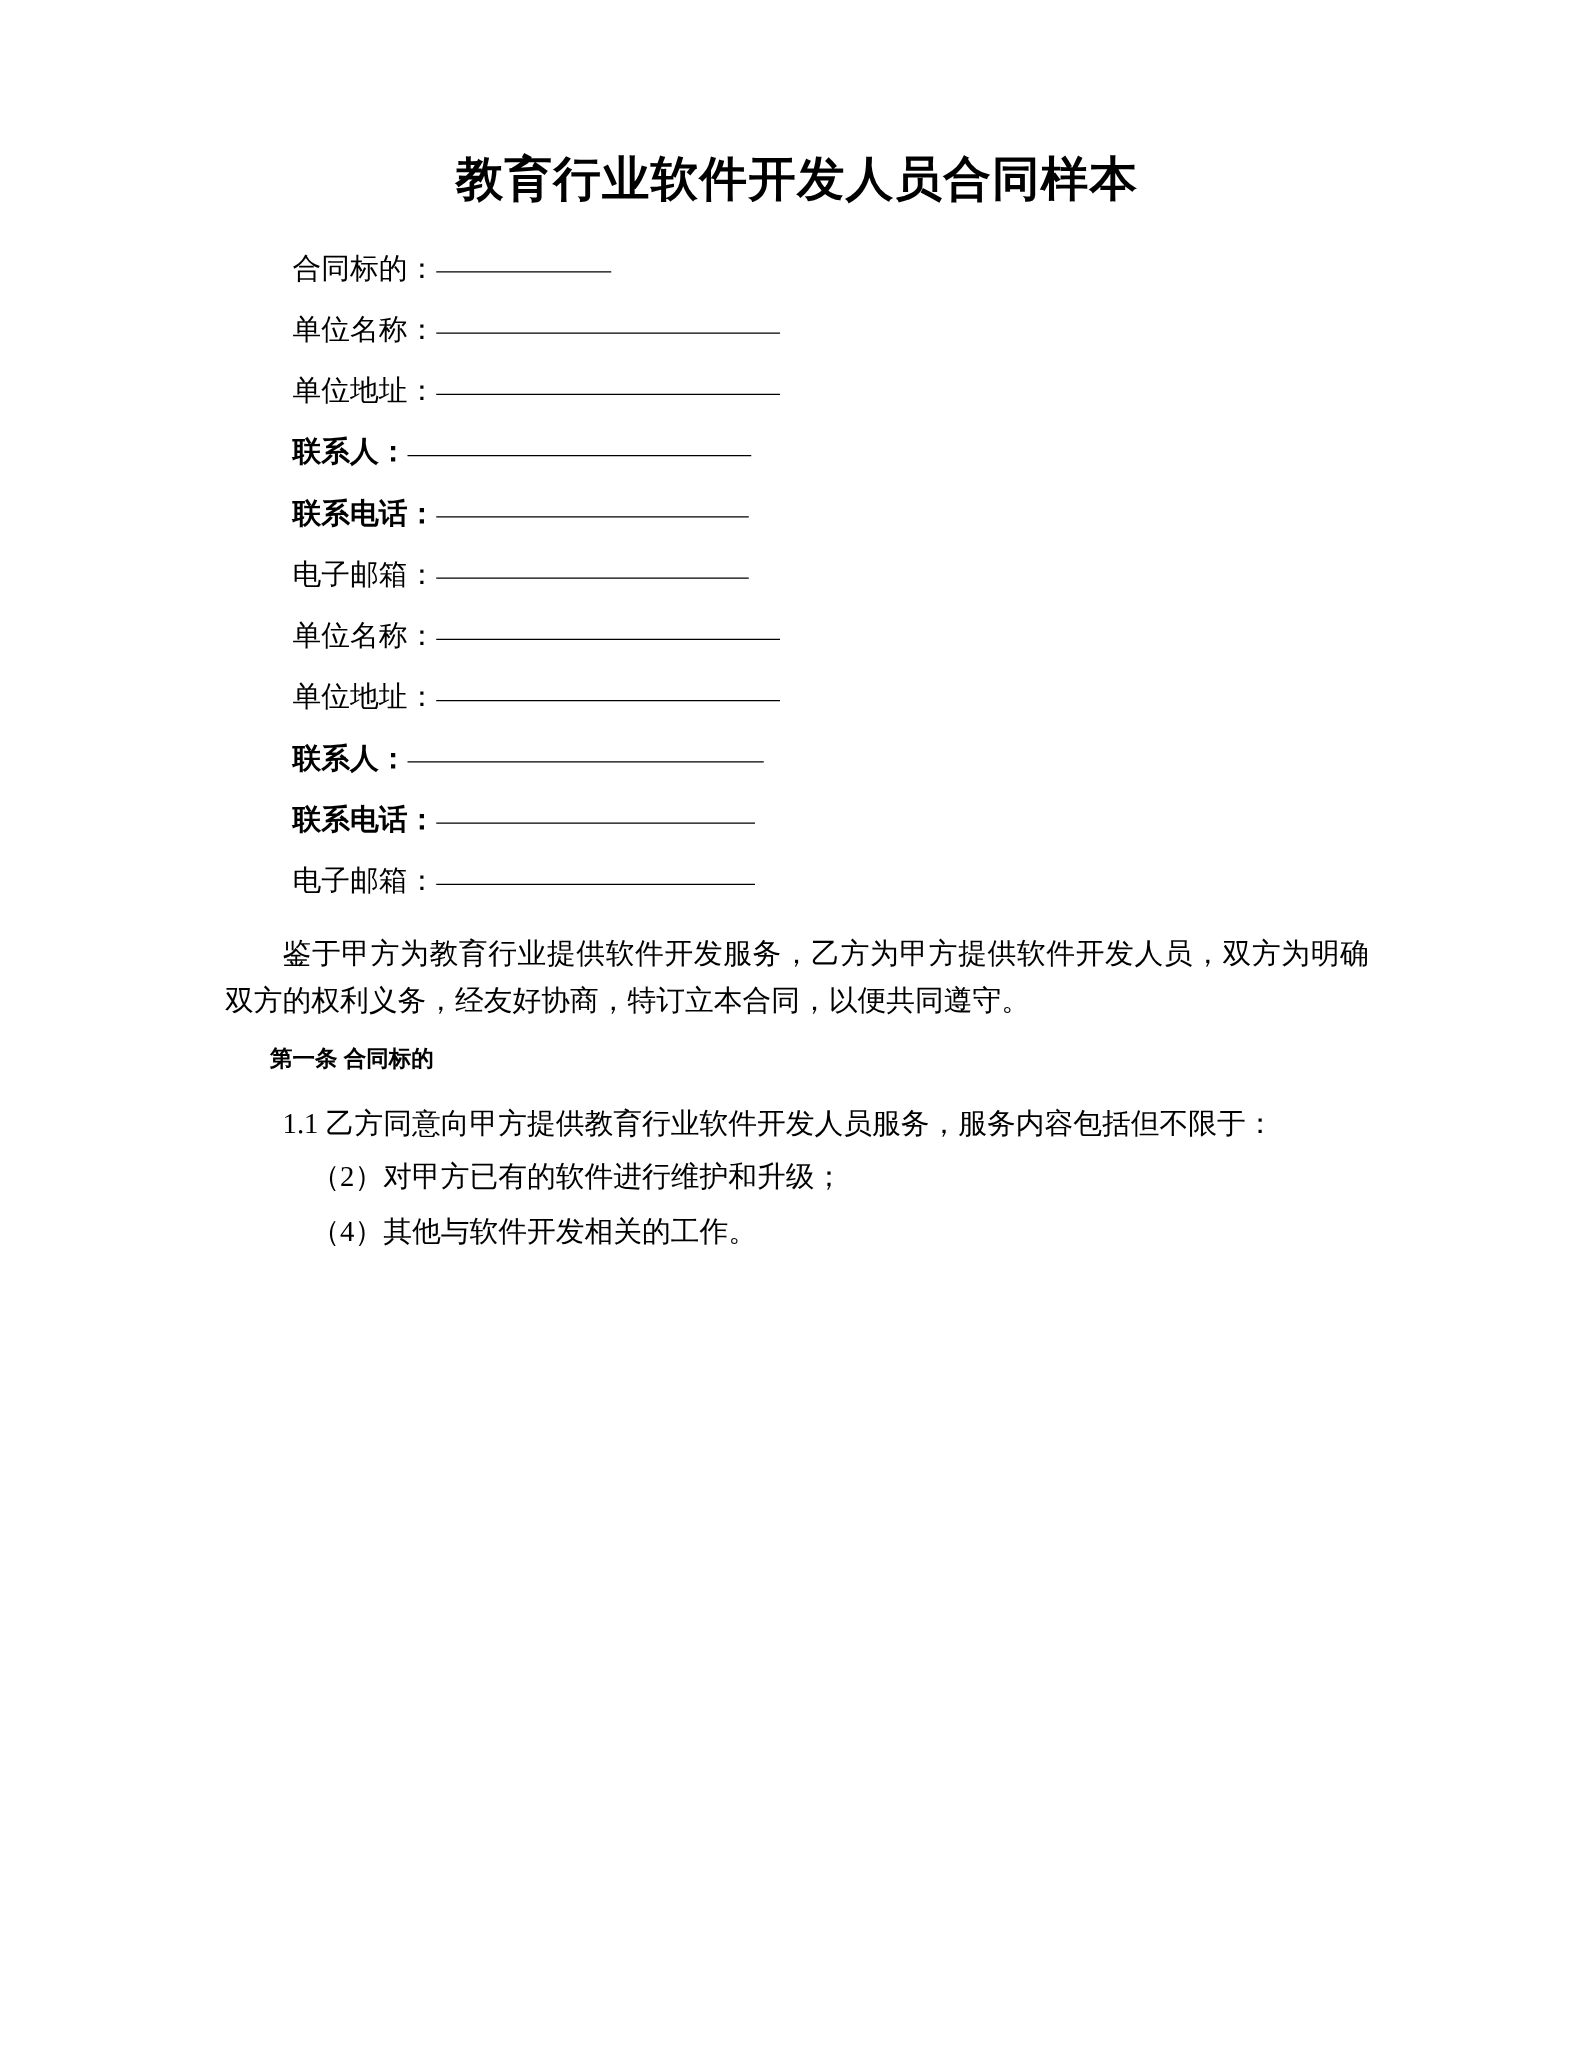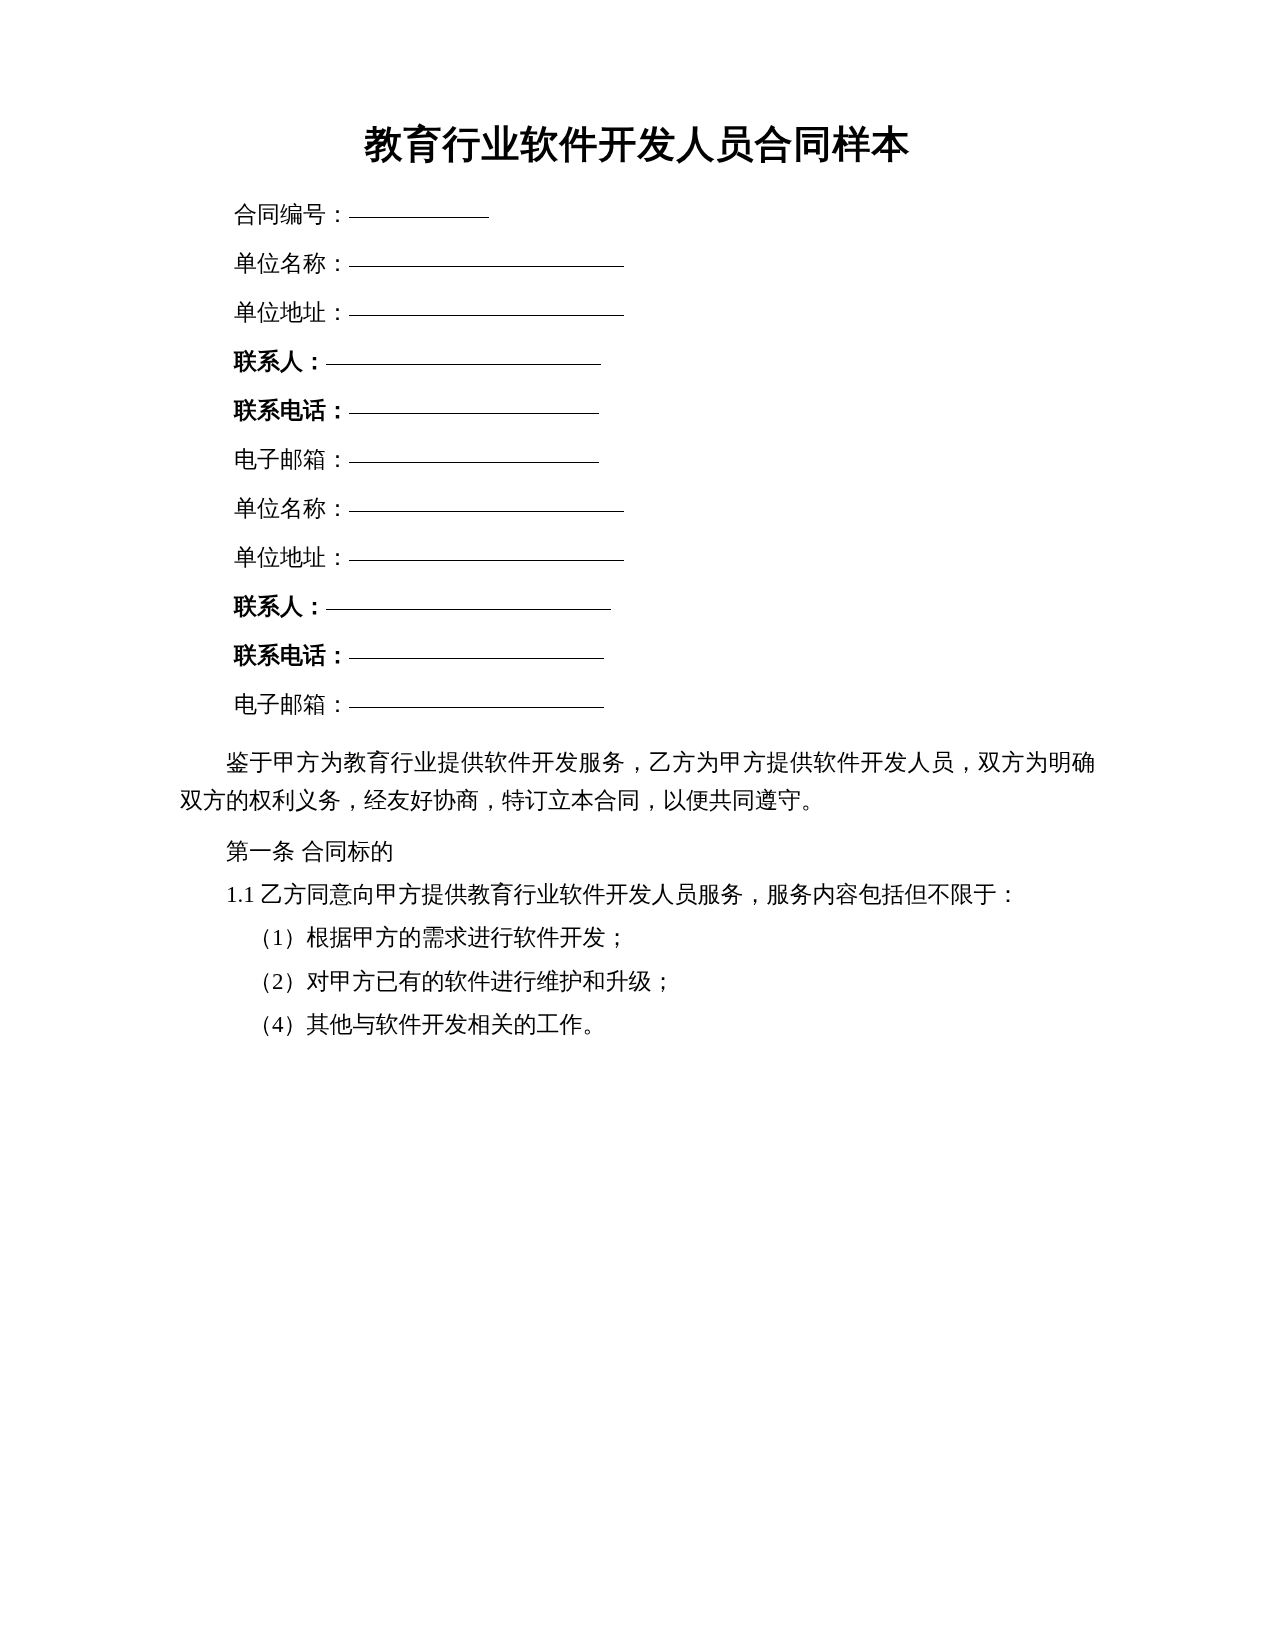--- a/index.html
+++ b/index.html
@@ -55,57 +55,56 @@
     margin: 0 0 6px 0;
     text-align: justify;
     text-justify: inter-ideograph;
     text-indent: 2em;
   }
   .para.first-block {
     margin-top: 28px;
   }
   .heading {
     font-family: "Liberation Sans", "DejaVu Sans", sans-serif;
-    font-weight: normal;
-    font-size: 23px;
+    font-weight: bold;
+    font-size: 18px;
     line-height: 1.62;
-    margin: 14px 0 6px 0;
+    margin: 14px 0 18px 0;
     text-indent: 2em;
   }
   .item {
     font-size: 23px;
     line-height: 1.62;
     margin: 0 0 6px 0;
     text-indent: 3em;
   }
 </style>
 </head>
 <body>
 
 <div class="page">
 
   <h1 class="doc-title">教育行业软件开发人员合同样本</h1>
 
   <div class="fields">
-    <div class="field-line"><span class="lbl">合同编号：</span><span class="blank" style="width:140px"></span></div>
+    <div class="field-line"><span class="lbl">合同标的：</span><span class="blank" style="width:140px"></span></div>
     <div class="field-line"><span class="lbl">单位名称：</span><span class="blank" style="width:275px"></span></div>
     <div class="field-line"><span class="lbl">单位地址：</span><span class="blank" style="width:275px"></span></div>
     <div class="field-line bold"><span class="lbl">联系人：</span><span class="blank" style="width:275px"></span></div>
     <div class="field-line bold"><span class="lbl">联系电话：</span><span class="blank" style="width:250px"></span></div>
     <div class="field-line"><span class="lbl">电子邮箱：</span><span class="blank" style="width:250px"></span></div>
     <div class="field-line"><span class="lbl">单位名称：</span><span class="blank" style="width:275px"></span></div>
     <div class="field-line"><span class="lbl">单位地址：</span><span class="blank" style="width:275px"></span></div>
     <div class="field-line bold"><span class="lbl">联系人：</span><span class="blank" style="width:285px"></span></div>
     <div class="field-line bold"><span class="lbl">联系电话：</span><span class="blank" style="width:255px"></span></div>
     <div class="field-line"><span class="lbl">电子邮箱：</span><span class="blank" style="width:255px"></span></div>
   </div>
 
   <p class="para first-block">鉴于甲方为教育行业提供软件开发服务，乙方为甲方提供软件开发人员，双方为明确双方的权利义务，经友好协商，特订立本合同，以便共同遵守。</p>
 
   <p class="heading">第一条  合同标的</p>
 
   <p class="para">1.1  乙方同意向甲方提供教育行业软件开发人员服务，服务内容包括但不限于：</p>
 
-  <p class="item">（1）根据甲方的需求进行软件开发；</p>
   <p class="item">（2）对甲方已有的软件进行维护和升级；</p>
   <p class="item">（4）其他与软件开发相关的工作。</p>
 
 </div>
 
 </body></html>

